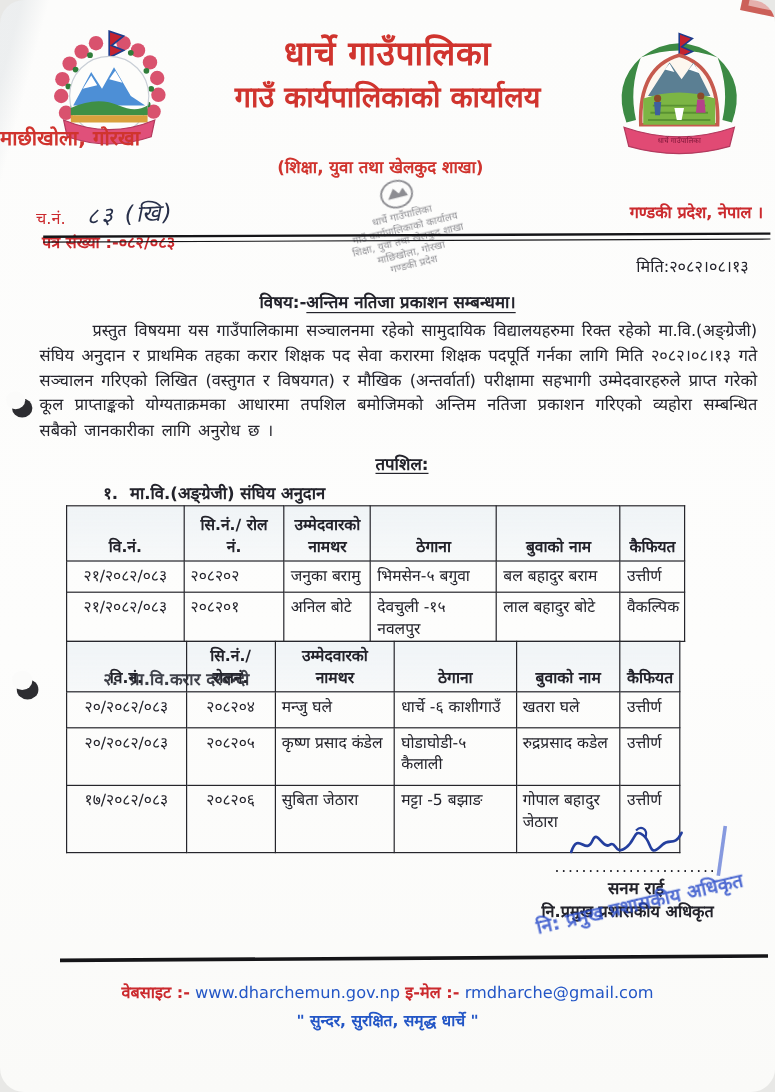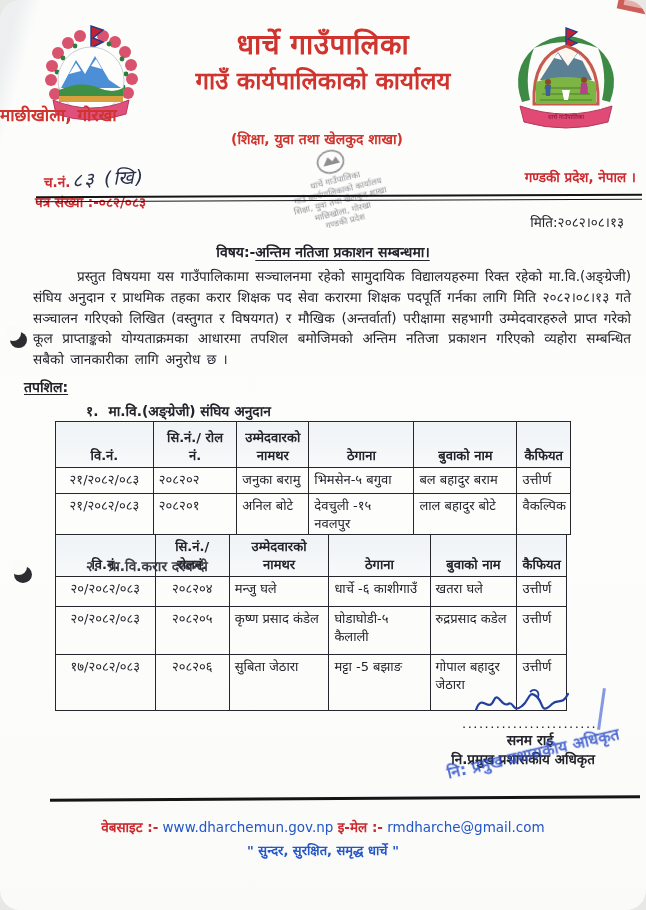--- a/index.html
+++ b/index.html
@@ -13,42 +13,42 @@
     color:#1d2230; overflow:hidden;border-radius:20px;
   }
   .abs { position:absolute; }
 
   
   .title-main  { left:0; right:0; top:24px;  text-align:center; font-size:28px; font-weight:bold; color:#d0342e; letter-spacing:.5px; }
   .title-sub   { left:0; right:0; top:63px;  text-align:center; font-size:24px; font-weight:bold; color:#d0342e; }
   .title-addr  { left:0; right:0; top:103px; text-align:left; font-size:17px; font-weight:bold; color:#d0342e; }
   .title-dept  { left:0; right:12px; top:129px; text-align:center; font-size:14px; font-weight:bold; color:#d0342e; }
   .refno  { left:35px; top:153px; font-size:13.5px; font-weight:bold; color:#cb2a2e;margin-top:40px; }
-  .chno   { left:44px; top:173px; font-size:13.5px; font-weight:bold; color:#cb2a2e; }
+  .chno   { left:30px; top:173px; font-size:13.5px; font-weight:normal; color:#cb2a2e; }
   .chno-hand { left:72px; top:165px; font-size:19px; color:#28304a; font-style:italic; transform:rotate(-3deg); letter-spacing:2px; }
   .province { right:10px; top:168px; font-size:13.5px; font-weight:bold; color:#cb2a2e; }
 
   .hdr-divider { left:36px; width:606px; top:195px; height:6px;
     border-top:2.5px solid #151518; border-bottom:1.8px solid #151518; transform:rotate(-.25deg); }
 
   
   .center-stamp { left:262px; top:148px; width:150px; text-align:center;
     transform:rotate(-14deg); color:#4a4a52; opacity:.62; filter:blur(.3px); }
   .center-stamp .emb { display:block; margin:0 auto 1px; }
   .center-stamp div { font-size:8.5px; line-height:10.5px; white-space:nowrap; }
 
   .dateline { right:22px; top:213px; font-size:13.5px; color:#23232b; }
 
   .subject { left:0; right:0; top:242px; text-align:center; font-size:14px; font-weight:bold; color:#23232b; }
   .subject u { text-underline-offset:3px; }
 
   .bodytext { left:33px; width:598px; top:266px; font-size:13.6px; line-height:20.8px;
     text-align:justify; color:#23232b; text-indent:44px; word-spacing:2px; }
 
-  .tapasil { left:0; right:0; top:377px; font-size:14px; font-weight:bold; color:#23232b;padding-left:24px; }
+  .tapasil { left:0; right:0; top:377px; text-align:center; font-size:14px; font-weight:bold; color:#23232b;padding-left:24px; }
   .tapasil u { text-underline-offset:2px; }
 
   .sec-title { font-size:13.8px; font-weight:bold; color:#23232b; }
   .sec1 { left:86px; top:401px; }
   .sec2 { left:86px; top:516px;margin-top:40px; }
   .sec-title .num { margin-right:10px; }
 
   table.res { position:absolute; border-collapse:collapse; table-layout:fixed; background:transparent; }
   .t1 { left:55px; top:421px; width:516px; }
   .t2 { left:55px; top:534px; width:512px; }

